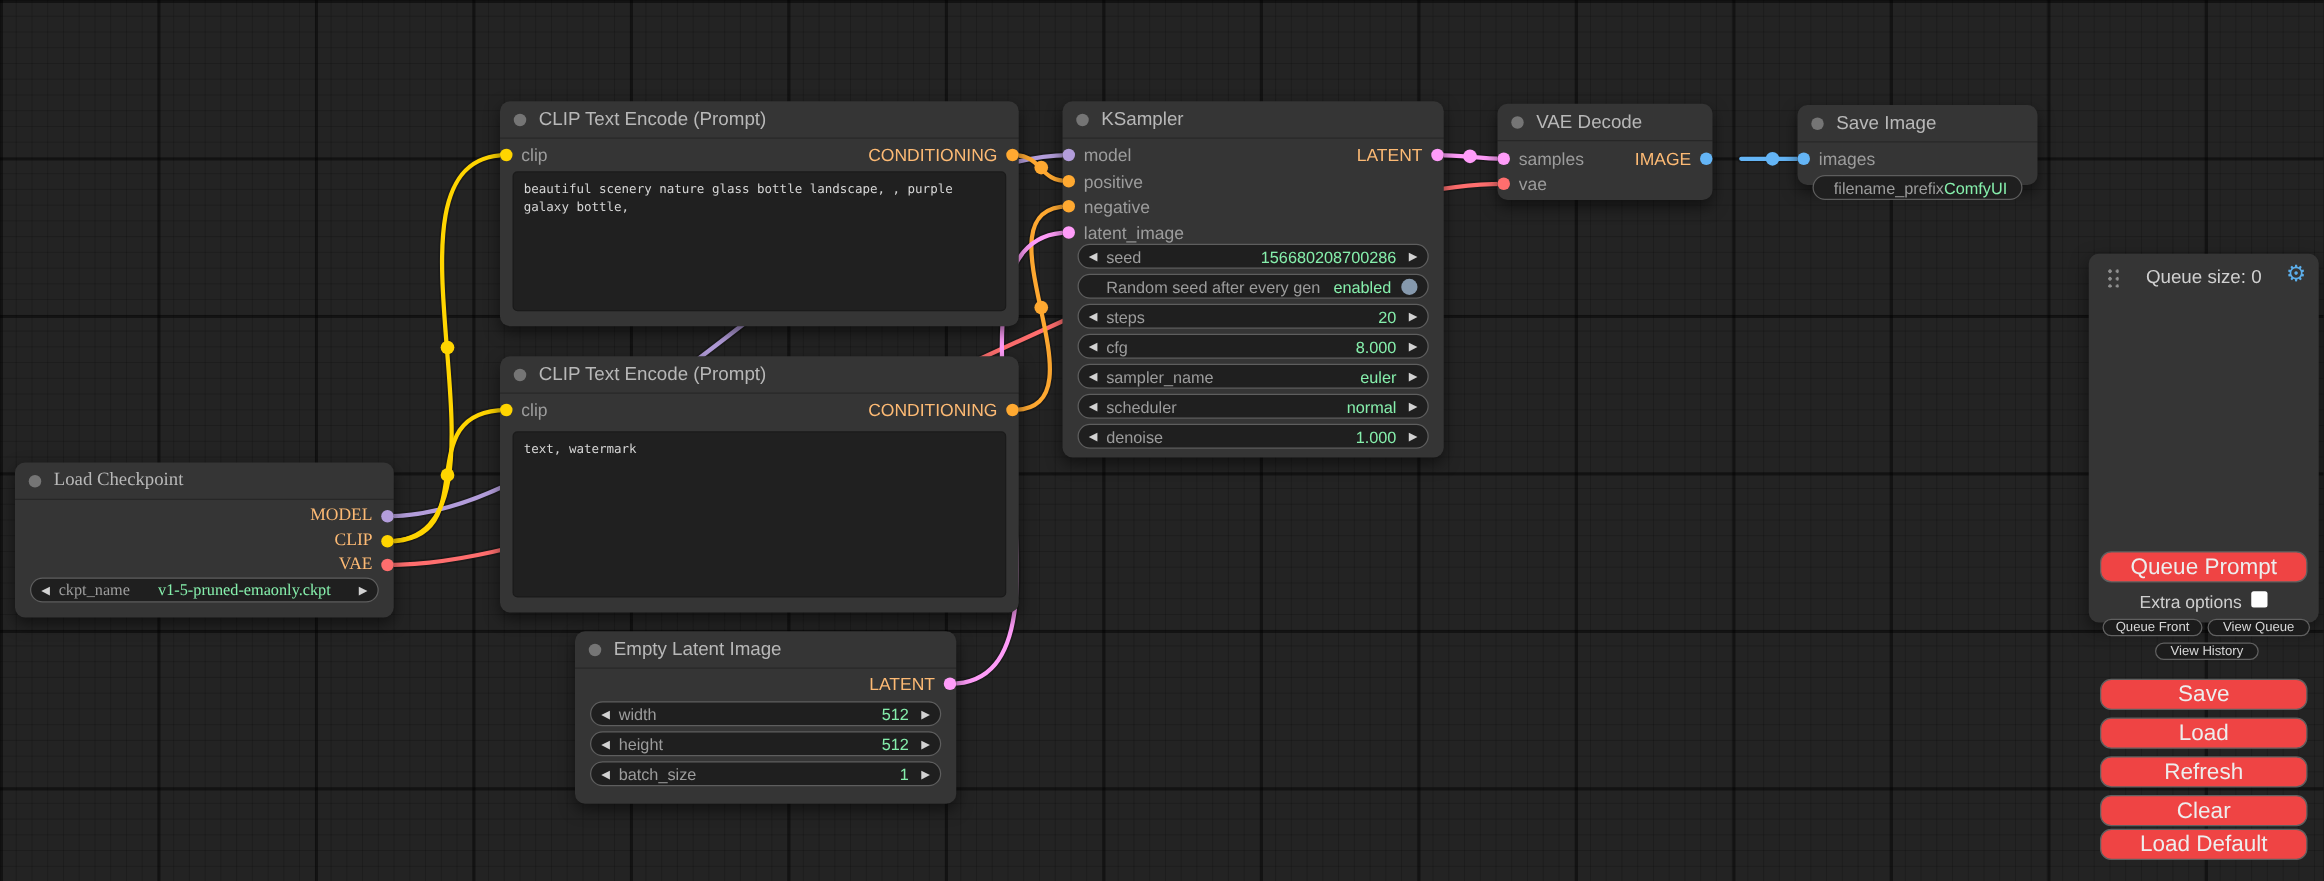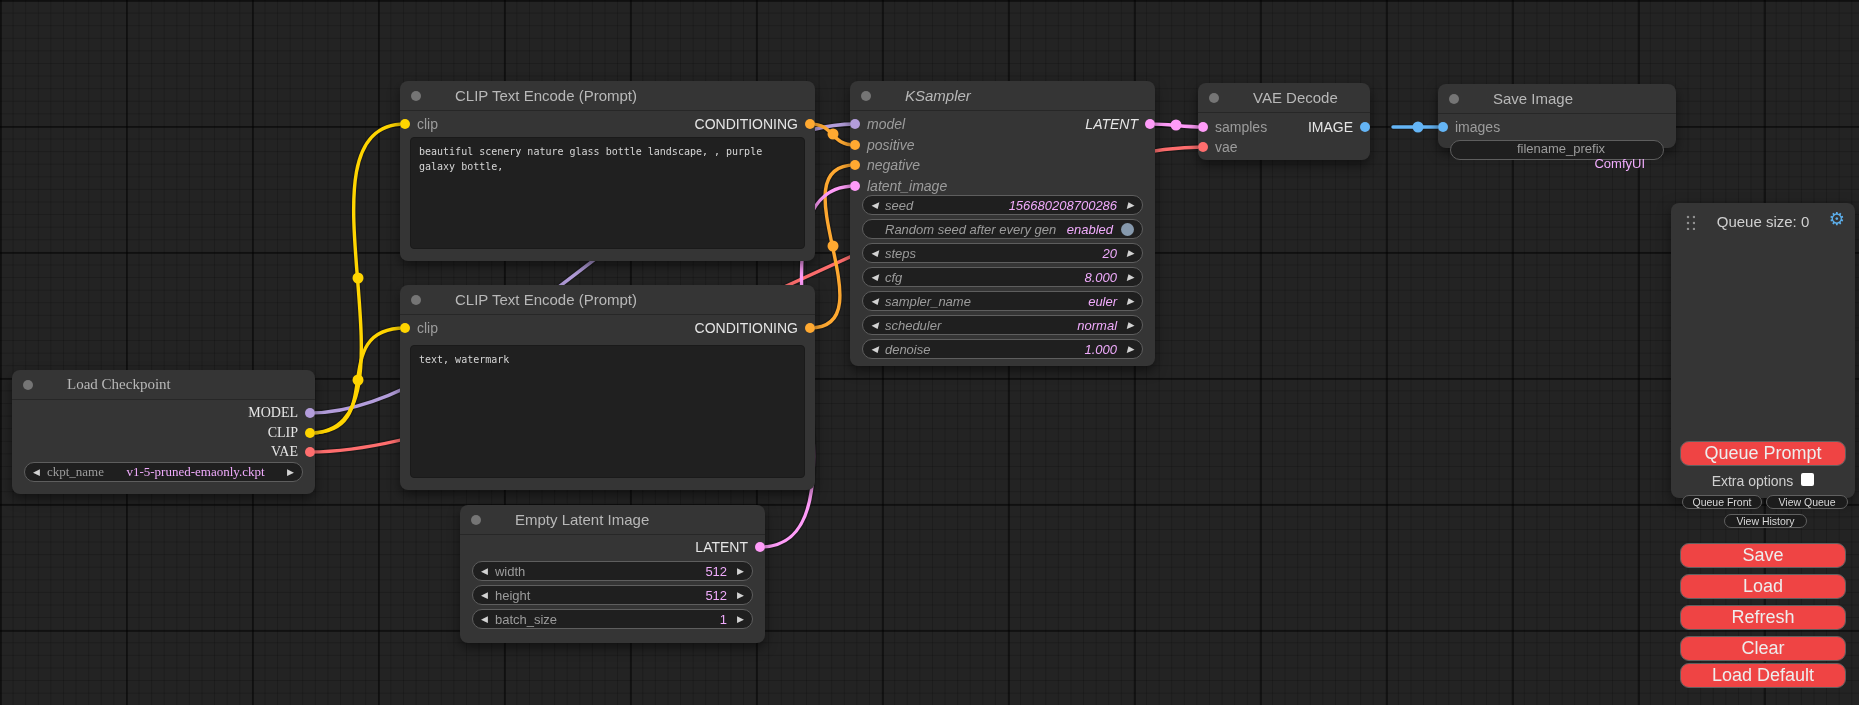--- a/index.html
+++ b/index.html
@@ -15,46 +15,46 @@
     background-size:126px 126px,126px 126px,12.6px 12.6px,12.6px 12.6px;
   }
   #wires{position:absolute;left:0;top:0;z-index:1;}
   .node{
     position:absolute;z-index:2;background:#353535;border-radius:8px;
     box-shadow:0 5px 12px rgba(0,0,0,0.5);
   }
   .node-header{
     position:absolute;left:0;top:0;right:0;height:30px;
     display:flex;align-items:center;padding:0 11px;box-sizing:border-box;
-    border-bottom:1px solid rgba(0,0,0,0.25);cursor:grab;gap:24px;
+    border-bottom:1px solid rgba(0,0,0,0.25);cursor:grab;
   }
   .collapse-dot{width:10px;height:10px;border-radius:50%;background:#757575;margin-right:10px;flex:0 0 auto;}
   .node-title{color:#b8b8b8;font-size:15px;white-space:nowrap;}
   .row{position:absolute;left:0;right:0;height:20px;}
   .port-dot{position:absolute;top:50%;transform:translateY(-50%);width:10px;height:10px;border-radius:50%;cursor:crosshair;}
   .port-dot.in{left:0;}
   .port-dot.out{right:0;}
   .in-label{position:absolute;left:17px;top:50%;transform:translateY(-50%);color:#9c9c9c;font-size:14px;white-space:nowrap;}
-  .out-label{position:absolute;right:17px;top:50%;transform:translateY(-50%);color:#e5e5e5;font-size:14px;white-space:nowrap;}
+  .out-label{position:absolute;right:17px;top:50%;transform:translateY(-50%);color:#fdba74;font-size:14px;white-space:nowrap;}
   .dot-model{background:#B39DDB}.dot-clip{background:#FFD500}.dot-vae{background:#FF6E6E}
   .dot-cond{background:#FFA931}.dot-latent{background:#FF9CF9}.dot-image{background:#64B5F6}
   .textarea{
     position:absolute;left:10px;right:10px;background:#202020;border:1px solid #1a1a1a;border-radius:4px;
     color:#d6d6d6;font-family:"DejaVu Sans Mono", monospace;font-size:10px;line-height:15px;
     padding:6px 8px;box-sizing:border-box;white-space:pre-wrap;word-break:break-word;cursor:text;
   }
   .pill{
     position:absolute;left:12px;right:12px;height:20px;background:#1f1f1f;border:1px solid #5e5e5e;
     border-radius:10px;display:flex;align-items:center;padding:0 8px;box-sizing:border-box;
     font-size:13px;color:#9c9c9c;cursor:pointer;
   }
   .pill .arr{font-size:9px;color:#d2d2d2;line-height:1;flex:0 0 auto;}
   .pill .lbl{margin-left:7px;white-space:nowrap;}
   .pill .lbl.noarrow{margin-left:14px;}
-  .pill .val{margin-left:auto;margin-right:10px;color:#f0abfc;white-space:nowrap;}
+  .pill .val{margin-left:auto;margin-right:10px;color:#86efac;white-space:nowrap;}
   .pill .val.center{flex:1;text-align:center;margin:0;}
   .toggle-dot{width:13px;height:13px;border-radius:50%;background:#8699ad;margin-left:8px;flex:0 0 auto;}
   
   #menu{
     position:absolute;z-index:3;left:1671px;top:203px;width:184px;height:295px;
     background:#353535;border-radius:8px;box-shadow:0 5px 14px rgba(0,0,0,0.5);
   }
   .menu-queue-size{position:absolute;top:10px;left:0;right:0;text-align:center;color:#d0d0d0;font-size:15px;}
   .drag-handle{
     position:absolute;left:13px;top:10px;width:11px;height:17px;cursor:grab;
@@ -188,21 +188,21 @@
       <span class="arr">▶</span>
     </div>
     <div class="pill" style="top:104px;">
       <span class="arr">◀</span>
       <span class="lbl">batch_size</span>
       <span class="val">1</span>
       <span class="arr">▶</span>
     </div>
   </div>
 
-  <div class="node" style="left:850px;top:81px;width:305px;height:285px;font-style:italic;">
+  <div class="node" style="left:850px;top:81px;width:305px;height:285px;">
     <div class="node-header">
       <span class="collapse-dot"></span>
       <span class="node-title">KSampler</span>
     </div>
     <div class="row" style="top:33px;">
       <span class="port-dot in dot-model"></span>
       <span class="in-label">model</span>
       <span class="out-label">LATENT</span>
       <span class="port-dot out dot-latent"></span>
     </div>
@@ -271,30 +271,30 @@
       <span class="in-label">samples</span>
       <span class="out-label">IMAGE</span>
       <span class="port-dot out dot-image"></span>
     </div>
     <div class="row" style="top:54px;">
       <span class="port-dot in dot-vae"></span>
       <span class="in-label">vae</span>
     </div>
   </div>
 
-  <div class="node" style="left:1438px;top:84px;width:192px;height:64px;padding-left:46px;">
+  <div class="node" style="left:1438px;top:84px;width:192px;height:64px;">
     <div class="node-header">
       <span class="collapse-dot"></span>
       <span class="node-title">Save Image</span>
     </div>
     <div class="row" style="top:33px;">
       <span class="port-dot in dot-image"></span>
       <span class="in-label">images</span>
     </div>
-    <div class="pill" style="top:56px;flex-direction:column;">
+    <div class="pill" style="top:56px;">
       <span class="lbl noarrow" style="margin-left:8px;">filename_prefix</span>
       <span class="val">ComfyUI</span>
     </div>
   </div>
 
   <div id="menu">
     <span class="drag-handle"></span>
     <div class="menu-queue-size">Queue size: 0</div>
     <span class="gear">⚙</span>
 

